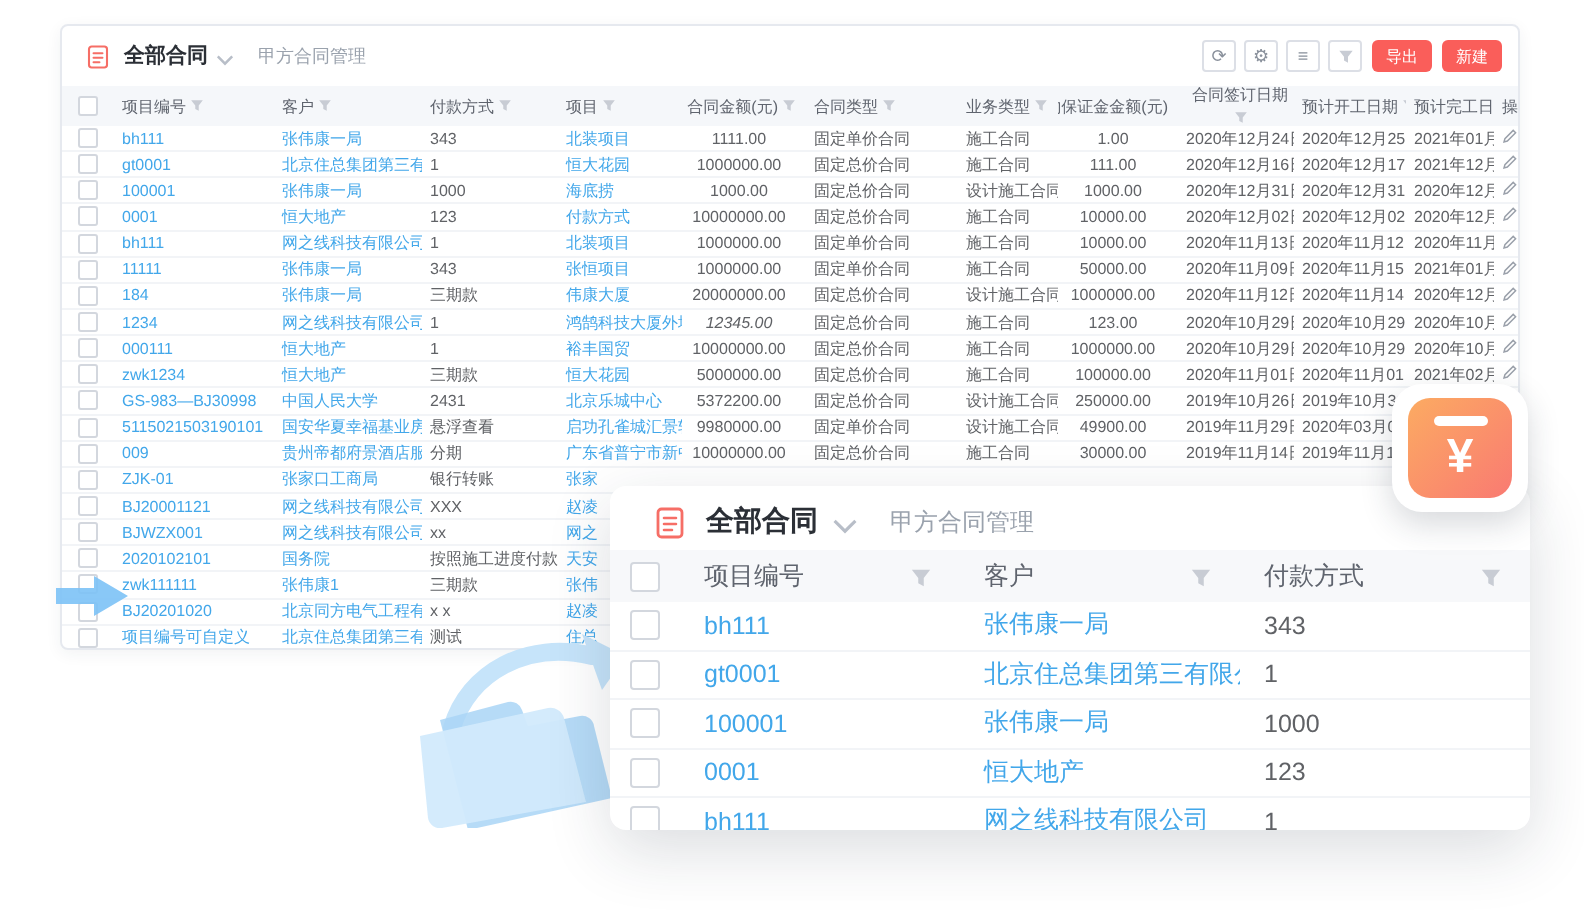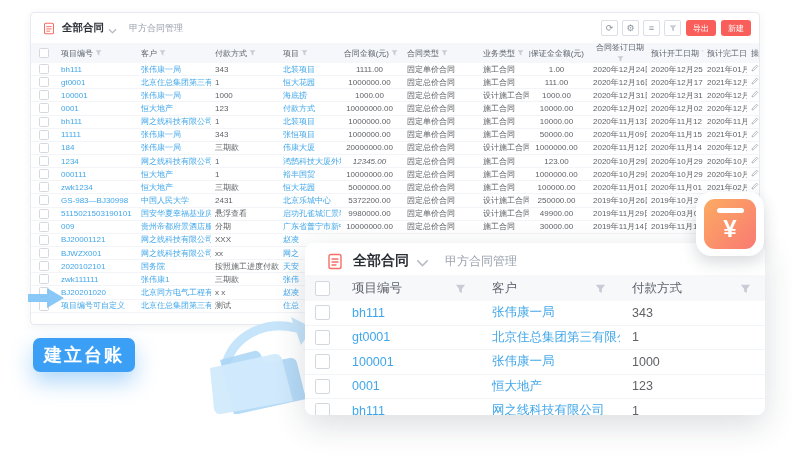--- a/index.html
+++ b/index.html
@@ -415,20 +415,37 @@
           <div class="m-td" style="width: 56px;">2019年11月16日</div>
           <div class="m-td" style="width: 44px;">202</div>
           <div class="m-td" style="width: 16px;"><svg width="8" height="8" viewBox="0 0 12 12">
               <path d="M1.5 10.5l.7-2.5 6.2-6.2 1.8 1.8-6.2 6.2z" fill="none" stroke="#9aa0aa" stroke-width="1.1"></path>
             </svg></div>
         </div>
         <div class="m-tr">
           <div class="cb">
             <span class="box"></span>
           </div>
+          <div class="m-td link" style="width: 80px;">ZJK-01</div>
+          <div class="m-td link" style="width: 74px;">张家口工商局</div>
+          <div class="m-td" style="width: 68px;">银行转账</div>
+          <div class="m-td link" style="width: 62px;">张家</div>
+          <div class="m-td num" style="width: 62px;"></div>
+          <div class="m-td" style="width: 76px;"></div>
+          <div class="m-td" style="width: 50px;"></div>
+          <div class="m-td num" style="width: 60px;"></div>
+          <div class="m-td" style="width: 58px;"></div>
+          <div class="m-td" style="width: 56px;"></div>
+          <div class="m-td" style="width: 44px;"></div>
+          <div class="m-td" style="width: 16px;"></div>
+        </div>
+        <div class="m-tr">
+          <div class="cb">
+            <span class="box"></span>
+          </div>
           <div class="m-td link" style="width: 80px;">BJ20001121</div>
           <div class="m-td link" style="width: 74px;">网之线科技有限公司</div>
           <div class="m-td" style="width: 68px;">XXX</div>
           <div class="m-td link" style="width: 62px;">赵凌</div>
           <div class="m-td num" style="width: 62px;"></div>
           <div class="m-td" style="width: 76px;"></div>
           <div class="m-td" style="width: 50px;"></div>
           <div class="m-td num" style="width: 60px;"></div>
           <div class="m-td" style="width: 58px;"></div>
           <div class="m-td" style="width: 56px;"></div>
@@ -622,14 +639,13 @@
       </div>
   </div>
 
   <div class="yen-badge">
     <div class="yen-inner">
       <div class="yen-bar"></div>
       <div class="yen-sym">¥</div>
     </div>
   </div>
 
-  <button class="cta">建立台账</button>
 </div>
 
 </body></html>

